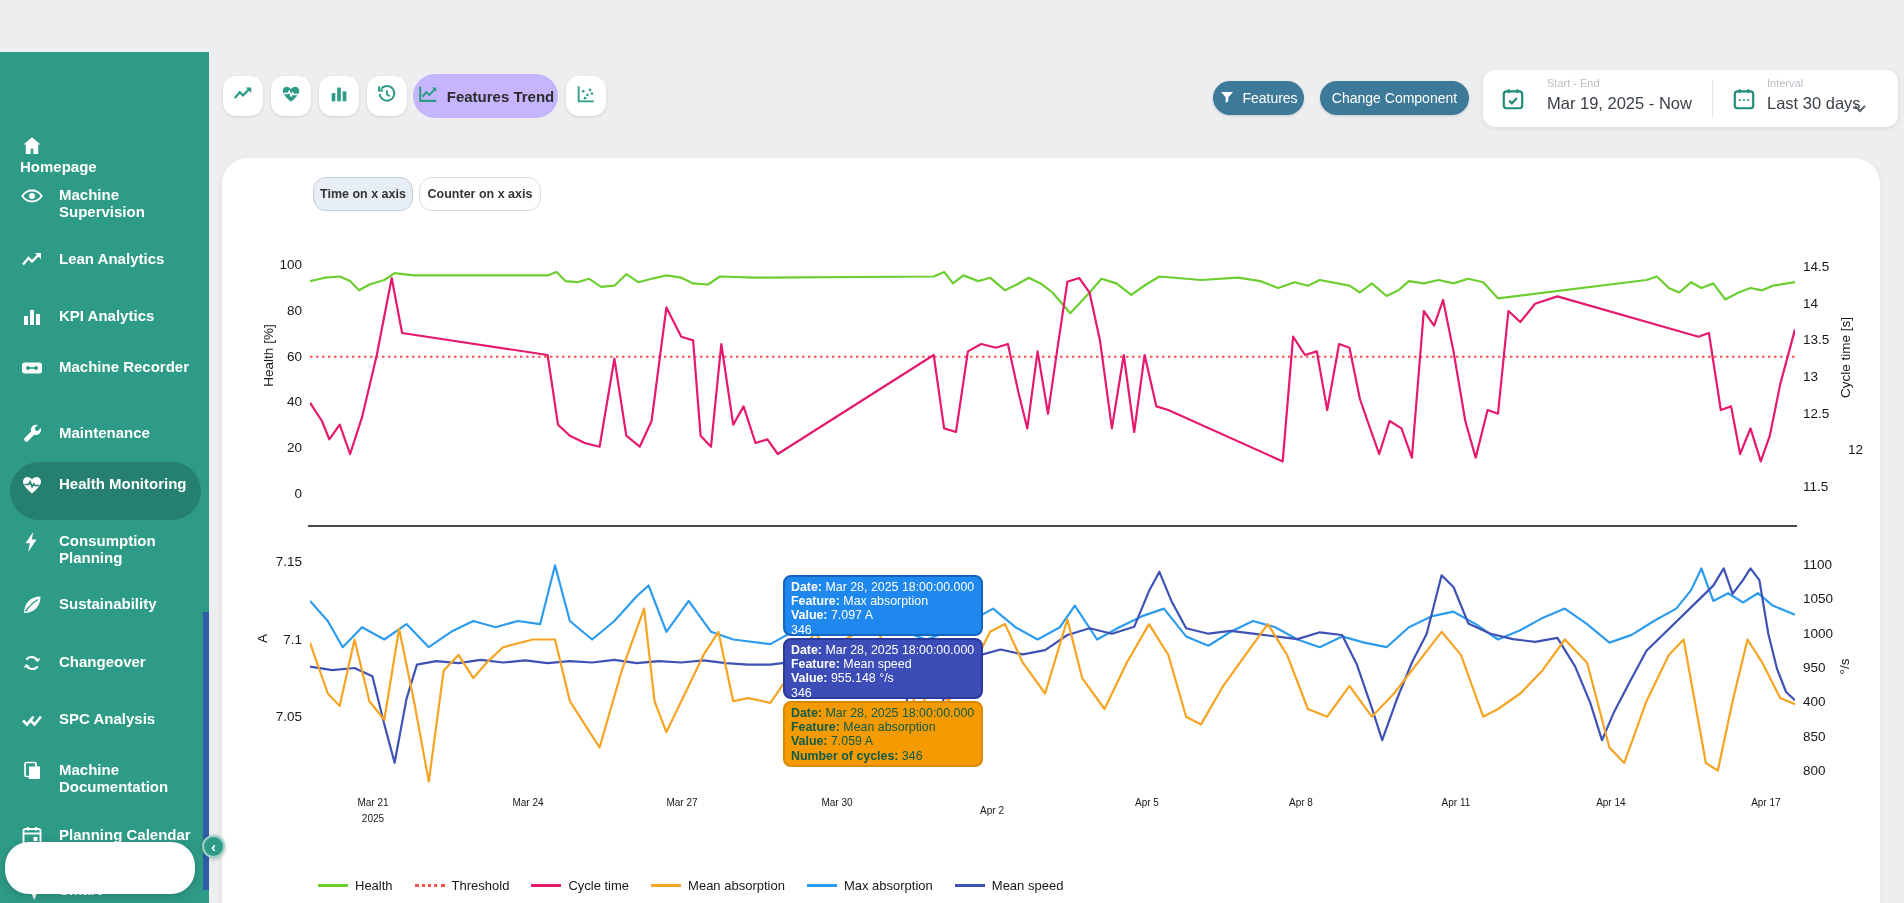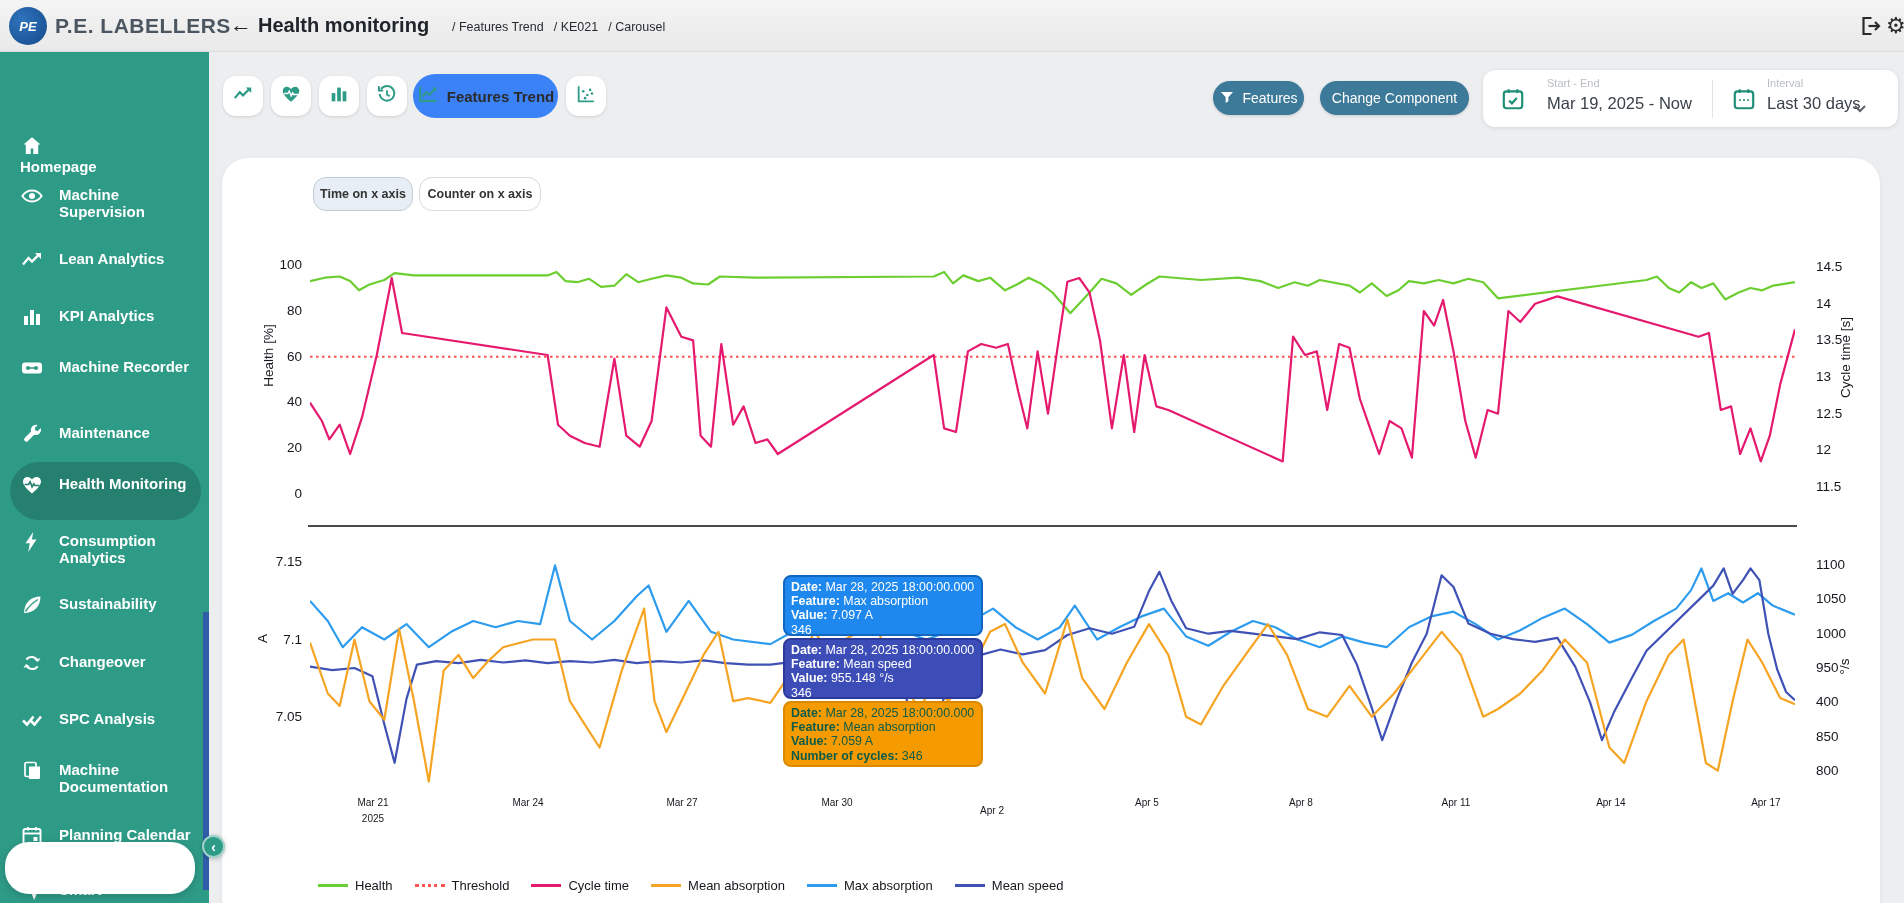--- a/index.html
+++ b/index.html
@@ -24,69 +24,56 @@
   .side-item .ic { width:24px; height:24px; margin-right:15px; flex:0 0 24px; margin-top:-2px; }
   .side-item .lb { font-size:15px; line-height:17px; font-weight:bold; width:132px; }
   #selected-pill { left:10px; top:410px; width:191px; height:58px; background:#26806F; border-radius:29px; }
   #side-scrollbar { left:203px; top:560px; width:6px; height:278px; background:#2F5DA8; }
   #collapse-btn { left:202px; top:835px; width:23px; height:23px; border-radius:50%; background:#2E9B87; border:2px solid rgba(255,255,255,.55); color:#fff; font-size:14px; font-weight:bold; display:flex; align-items:center; justify-content:center; box-shadow:0 1px 4px rgba(0,0,0,.25); z-index:26; cursor:pointer; }
   #line-card { left:5px; top:842px; width:190px; height:52px; background:#fff; border-radius:24px; box-shadow:0 2px 8px rgba(0,0,0,.18); z-index:25; }
 
   
   .icon-btn { position:absolute; top:76px; width:40px; height:40px; background:#fff; border-radius:13px; box-shadow:0 1px 3px rgba(0,0,0,.13); display:flex; align-items:center; justify-content:center; cursor:pointer; }
   .icon-btn svg { width:22px; height:22px; }
-  #active-pill { left:413px; top:74px; width:145px; height:44px; background:#3b82f6; border-radius:22px; display:flex; align-items:center; justify-content:center; gap:8px; cursor:pointer; }
+  #active-pill { left:413px; top:74px; width:145px; height:44px; background:#c4b5fd; border-radius:22px; display:flex; align-items:center; justify-content:center; gap:8px; cursor:pointer; }
   #active-pill .lbl { font-size:15px; font-weight:bold; color:#2b2b2b; }
   .steel-btn { position:absolute; top:81px; height:34px; background:#3D7998; border-radius:17px; color:#fff; font-size:14px; display:flex; align-items:center; justify-content:center; gap:7px; cursor:pointer; box-shadow:0 1px 3px rgba(0,0,0,.15); }
   #daterange-card { left:1483px; top:70px; width:415px; height:57px; background:#fff; border-radius:12px; box-shadow:0 1px 4px rgba(0,0,0,.10); }
   #daterange-divider { left:1712px; top:80px; width:1px; height:38px; background:#e3e6e8; }
   .dr-small { position:absolute; font-size:11px; color:#b9bec4; }
   .dr-big { position:absolute; font-size:16.5px; color:#3a4149; }
 
   
   #chart-card { left:222px; top:158px; width:1658px; height:745px; background:#fff; border-radius:26px 26px 0 0; box-shadow:0 2px 6px rgba(0,0,0,.06); z-index:1; }
   .toggle-btn { position:absolute; top:177px; height:34px; border-radius:13px; font-size:12.5px; font-weight:bold; color:#333; display:flex; align-items:center; justify-content:center; cursor:pointer; z-index:5; }
   #toggle-time { left:313px; width:100px; background:#e7eef5; border:1px solid #c3cdd6; }
   #toggle-counter { left:419px; width:122px; background:#fff; border:1px solid #d7dbde; }
 
   .ytick { position:absolute; height:18px; line-height:18px; font-size:13.5px; color:#16181d; z-index:4; }
   .ytick.left { left:240px; width:62px; text-align:right; }
-  .ytick.right { left:1803px; width:60px; text-align:left;margin-left:13px; }
+  .ytick.right { left:1803px; width:60px; text-align:left; }
   .axis-title { position:absolute; font-size:13.5px; color:#16181d; transform:rotate(-90deg); transform-origin:center; white-space:nowrap; z-index:4; }
   .xtick { position:absolute; top:795px; width:90px; text-align:center; font-size:10px; color:#16181d; line-height:16px; z-index:4; }
   #axis-divider { left:308px; top:525px; width:1489px; height:2px; background:#4a4a4a; z-index:3; }
 
   .chart-svg { position:absolute; left:310px; z-index:2; }
 
   .tooltip { position:absolute; left:783px; width:200px; border-radius:8px; padding:3px 6px; font-size:12.4px; line-height:14.2px; z-index:10; overflow:hidden; }
   .tooltip b { font-weight:bold; }
 
   #legend { left:318px; top:878px; display:flex; align-items:center; gap:22px; z-index:5; }
   .legend-item { display:flex; align-items:center; gap:7px; cursor:pointer; }
   .legend-swatch { width:30px; height:0; }
   .legend-label { font-size:13px; color:#16181d; }
 </style>
 </head>
 <body>
 
 <div id="screen">
 
-  <div id="header" class="abs">
-    <div id="logo-circle" class="abs">PE</div>
-    <div id="brand" class="abs">P.E. LABELLERS</div>
-    <div id="back-arrow" class="abs">←</div>
-    <div id="page-title" class="abs">Health monitoring</div>
-    <div id="breadcrumb" class="abs"><span>/ Features Trend</span><span>/ KE021</span><span>/ Carousel</span></div>
-    <div id="logout-btn" class="abs"><svg width="24" height="24" viewBox="0 0 24 24" xmlns="http://www.w3.org/2000/svg">
-          <path d="M13.5 4H5.5v16h8" fill="none" stroke="#2b2b2b" stroke-width="2.2"></path>
-          <path d="M10.5 12h10" stroke="#2b2b2b" stroke-width="2.2"></path>
-          <path d="M17 8l4 4-4 4" fill="none" stroke="#2b2b2b" stroke-width="2.2"></path>
-        </svg></div>
-    <div id="gear-btn" class="abs">⚙</div>
-  </div>
 
   <div id="sidebar" class="abs">
     <div id="selected-pill" class="abs"></div>
     <div id="side-items">
         <div class="side-item" style="top: 84px; flex-direction: column;">
           <span class="ic"><svg width="24" height="24" viewBox="0 0 24 24" xmlns="http://www.w3.org/2000/svg">
               <path d="M12 3.2 3.5 10.5h2.3V20h4.9v-5.6h2.6V20h4.9v-9.5h2.3Z" fill="#FFFFFF"></path>
             </svg></span>
           <span class="lb">Homepage</span>
         </div>
@@ -131,21 +118,21 @@
           <span class="ic"><svg width="24" height="24" viewBox="0 0 24 24" xmlns="http://www.w3.org/2000/svg">
               <path d="M12 20.5C5.4 14.9 3 11.4 3 8.5 3 6 5 4 7.5 4c1.8 0 3.4 1 4.5 2.6C13.1 5 14.7 4 16.5 4 19 4 21 6 21 8.5c0 2.9-2.4 6.4-9 12Z" fill="#FFFFFF"></path>
               <path d="M4.5 11.5h4l1.6-2.6 2 5 1.7-3 1 1.6h4.7" fill="none" stroke="#26806F" stroke-width="1.7"></path>
             </svg></span>
           <span class="lb">Health Monitoring</span>
         </div>
         <div class="side-item" style="top: 480px;">
           <span class="ic"><svg width="24" height="24" viewBox="0 0 24 24" xmlns="http://www.w3.org/2000/svg">
               <path d="M13.2 2 5.5 13.2h4.3L8.2 22l8.3-12.6h-4.6Z" fill="#FFFFFF"></path>
             </svg></span>
-          <span class="lb">Consumption Analytics</span>
+          <span class="lb">Consumption Planning</span>
         </div>
         <div class="side-item" style="top: 543px;">
           <span class="ic"><svg width="24" height="24" viewBox="0 0 24 24" xmlns="http://www.w3.org/2000/svg">
               <path d="M20.5 3.5C10.5 3.8 4.4 9.6 4 20c10.2-.3 16.2-6.1 16.5-16.5Z" fill="#FFFFFF"></path>
               <path d="M5.5 18.5C9 13 13 9.5 18 6.5" stroke="#2E9B87" stroke-width="1.4" fill="none"></path>
             </svg></span>
           <span class="lb">Sustainability</span>
         </div>
         <div class="side-item" style="top: 601px;">
           <span class="ic"><svg width="24" height="24" viewBox="0 0 24 24" xmlns="http://www.w3.org/2000/svg">
@@ -298,21 +285,21 @@
       <div class="ytick left" style="top: 301.865px;">80</div>
       <div class="ytick left" style="top: 347.657px;">60</div>
       <div class="ytick left" style="top: 393.448px;">40</div>
       <div class="ytick left" style="top: 439.239px;">20</div>
       <div class="ytick left" style="top: 485.03px;">0</div>
       <div class="ytick right" style="top: 258.027px;">14.5</div>
       <div class="ytick right" style="top: 294.695px;">14</div>
       <div class="ytick right" style="top: 331.362px;">13.5</div>
       <div class="ytick right" style="top: 368.03px;">13</div>
       <div class="ytick right" style="top: 404.697px;">12.5</div>
-      <div class="ytick right" style="top: 441.365px;">12</div>
+      <div class="ytick right" style="top: 441.365px; text-align: right;">12</div>
       <div class="ytick right" style="top: 478.032px;">11.5</div>
       <div class="ytick left" style="top: 553.346px;">7.15</div>
       <div class="ytick left" style="top: 630.506px;">7.1</div>
       <div class="ytick left" style="top: 707.667px;">7.05</div>
       <div class="ytick right" style="top: 555.973px;">1100</div>
       <div class="ytick right" style="top: 590.313px;">1050</div>
       <div class="ytick right" style="top: 624.654px;">1000</div>
       <div class="ytick right" style="top: 658.995px;">950</div>
       <div class="ytick right" style="top: 693.335px;">400</div>
       <div class="ytick right" style="top: 727.676px;">850</div>

